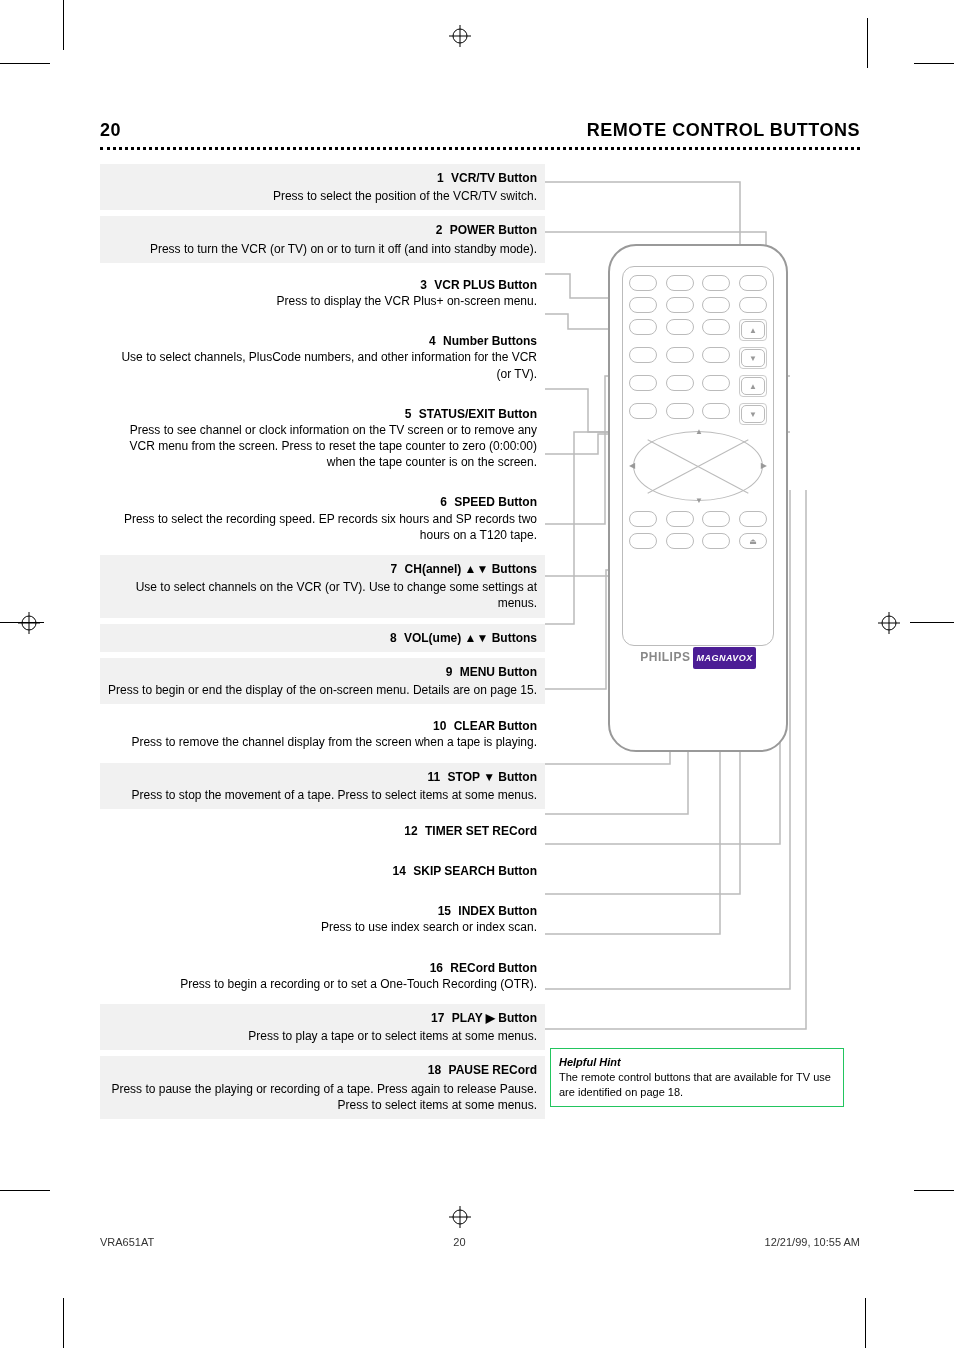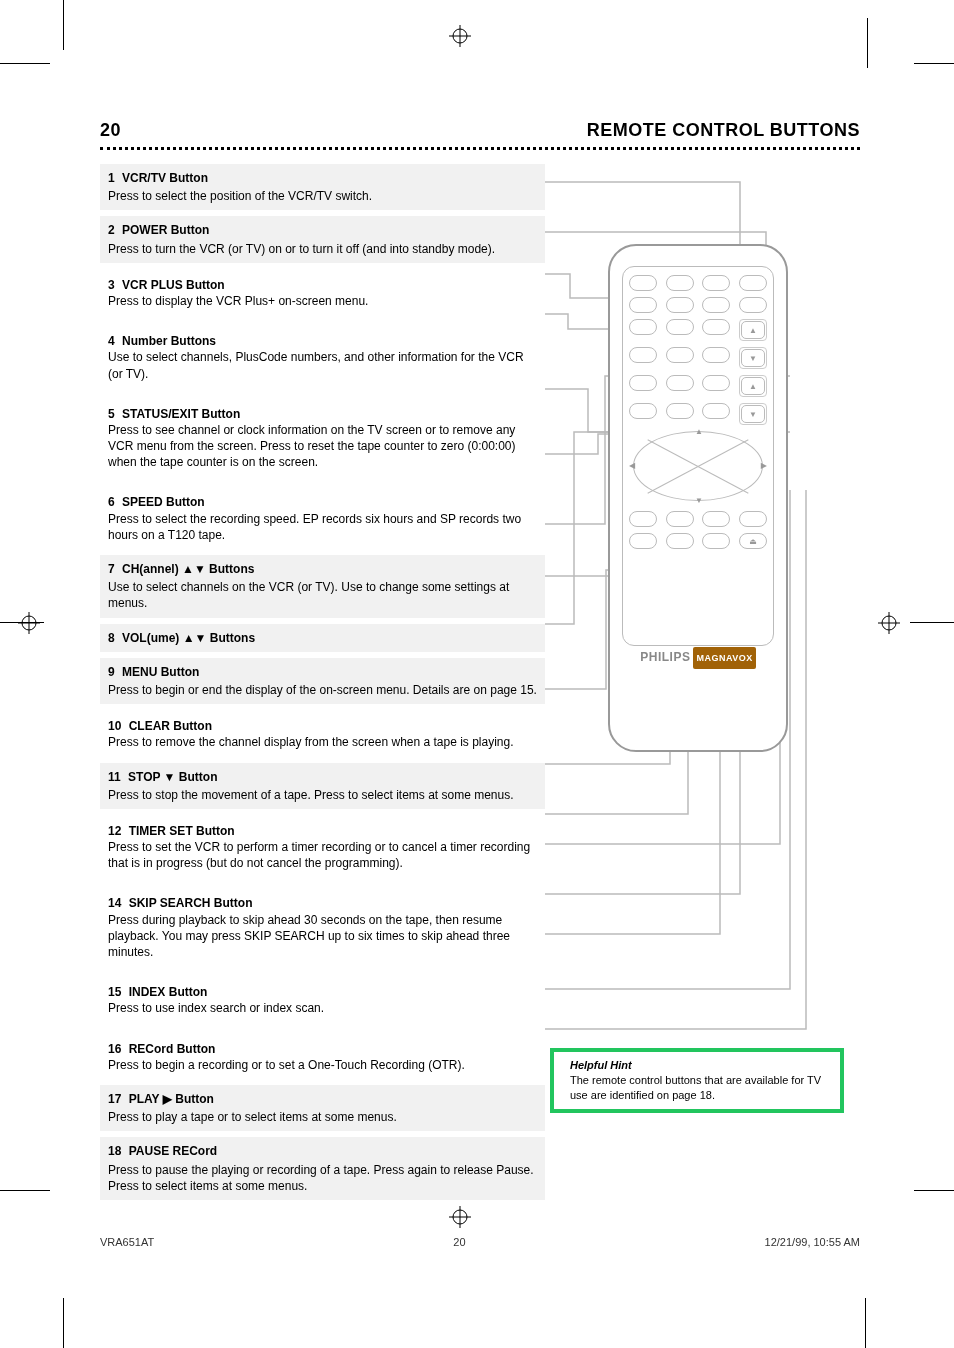--- a/index.html
+++ b/index.html
@@ -35,20 +35,21 @@
   .dotline {
     border: none;
     border-top: 3px dotted #000;
     margin: 6px 0 14px 0;
   }
   .content { position: relative; }
   .leftcol {
     width: 445px;
     font-size: 12px;
     line-height: 1.35;
+    text-align: right;
   }
   .row {
     background: #f1f1f1;
     padding: 6px 8px 6px 8px;
     margin-bottom: 6px;
   }
   .row .desc {
     background: transparent;
     padding: 0;
     margin-top: 2px;
@@ -64,22 +65,22 @@
     margin-right: 4px;
   }
   .btnlbl {
     font-weight: bold;
   }
   .notebox {
     position: absolute;
     left: 450px;
     top: 884px;
     width: 294px;
-    border: 4px solid #22c55e;
-    padding: 6px 16px;
+    border: 1px solid #22c55e;
+    padding: 6px 8px;
     font-size: 11px;
     line-height: 1.35;
   }
   .notebox .notettl { font-weight: bold; font-style: italic; }
 
   
   .remote-wrap {
     position: absolute;
     left: 490px;
     top: 80px;
@@ -145,25 +146,26 @@
     position: absolute;
     bottom: 86px;
     left: 0; right: 0;
     text-align: center;
     font-size: 12px;
     font-weight: bold;
     color: #888;
     letter-spacing: 0.5px;
   }
   .brand .box {
-    background: #a16207; color: #fff;
+    background: #4c1d95; color: #fff;
     padding: 6px 3px;
     font-size: 9px;
     border-radius: 2px;
     margin-left: 3px;
+    font-style: italic;
   }
 
   
   .leader {
     position: absolute;
     stroke: #bbb;
     stroke-width: 1.5px;
     fill: none;
   }
 </style>
@@ -269,27 +271,25 @@
         <span class="btnlbl">CLEAR Button</span>
         <div class="desc">Press to remove the channel display from the screen when a tape is playing.</div>
       </div>
       <div class="row">
         <span class="leadnum">11</span>
         <span class="btnlbl">STOP ▼ Button</span>
         <div class="desc">Press to stop the movement of a tape. Press to select items at some menus.</div>
       </div>
       <div class="plain">
         <span class="leadnum">12</span>
-        <span class="btnlbl">TIMER SET Button</span>
-        <div class="desc">Press to set the VCR to perform a timer recording or to cancel a timer recording that is in progress (but do not cancel the programming).</div>
+        <span class="btnlbl">TIMER SET RECord</span>
       </div>
       <div class="plain">
         <span class="leadnum">14</span>
         <span class="btnlbl">SKIP SEARCH Button</span>
-        <div class="desc">Press during playback to skip ahead 30 seconds on the tape, then resume playback. You may press SKIP SEARCH up to six times to skip ahead three minutes.</div>
       </div>
       <div class="plain">
         <span class="leadnum">15</span>
         <span class="btnlbl">INDEX Button</span>
         <div class="desc">Press to use index search or index scan.</div>
       </div>
       <div class="plain">
         <span class="leadnum">16</span>
         <span class="btnlbl">RECord Button</span>
         <div class="desc">Press to begin a recording or to set a One-Touch Recording (OTR).</div>

